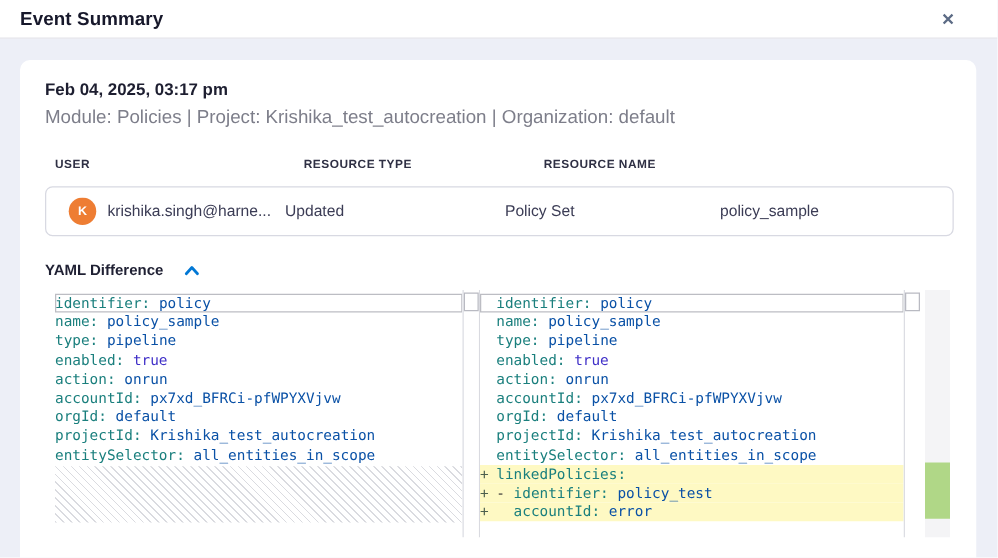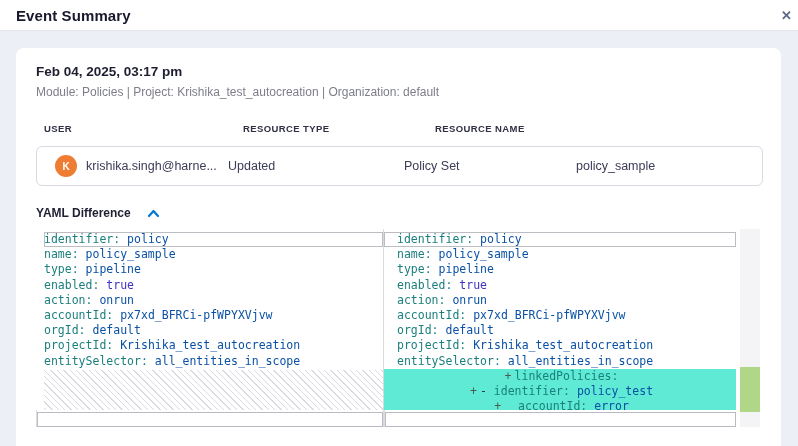--- a/index.html
+++ b/index.html
@@ -4,32 +4,32 @@
 <style>
   * { margin:0; padding:0; box-sizing:border-box; }
   html,body { width:798px; height:446px; overflow:hidden; }
   body { font-family:"Liberation Sans", sans-serif; background:#edeff7; position:relative; }
 
   
   .modal-header {
     position:absolute; top:0; left:0; width:798px; height:31px;
     background:#ffffff; border-bottom:1px solid #e3e4ea;
     display:flex; align-items:center; justify-content:space-between;
-    padding:0 6px 0 16px;
+    padding:0 34px 0 16px;
   }
   .modal-title { font-size:15px; font-weight:bold; color:#17182b; letter-spacing:.1px; }
   .close-btn { font-size:13px; color:#5c6b85; cursor:pointer; line-height:1; font-weight:bold; }
 
   
   .card {
     position:absolute; top:48px; left:16px; width:765px; height:430px;
     background:#ffffff; border-radius:8px; padding:16px 20px;
   }
   .event-date { font-size:13.5px; font-weight:bold; color:#1d1e30; }
-  .event-meta { font-size:12px; color:#7d7e8a; margin-top:6px; }
+  .event-meta { font-size:15px; color:#7d7e8a; margin-top:6px; }
 
   
   .grid-cols { display:grid; grid-template-columns:183px 176px 172px 1fr; align-items:center; }
   .table-head { margin-top:24px; padding-left:8px; width:727px;gap:16px; }
   .table-head span { font-size:9.5px; font-weight:bold; color:#2f3044; letter-spacing:.4px; }
   .table-row {
     margin-top:12px; width:727px; height:40px;
     border:1px solid #d8d9e2; border-radius:6px; padding-left:8px; background:#fff;
   }
   .table-row .cell { font-size:12.5px; color:#3b3c55; }
@@ -43,29 +43,29 @@
   
   .section-toggle { margin-top:20px; display:flex; align-items:center; gap:16px; cursor:pointer; }
   .section-label { font-size:12px; font-weight:bold; color:#1f2033; }
 
   .diff-wrap {
     margin-top:9px; width:728px; height:198px;
     display:flex; align-items:stretch; background:#fff;
     font-family:"DejaVu Sans Mono", monospace; font-size:11.5px;
     overflow:hidden;
   }
-  .editor { display:flex; height:100%;flex-direction:column; }
+  .editor { display:flex; height:100%; }
   .editor-left  { width:348px; border-right:1px solid #d9dae0; }
   .editor-right { width:352px; }
   .code-col { flex:1 1 auto; padding-top:3px; overflow:hidden; }
   .editor-left .code-col { padding-left:8px; }
   .code-line { height:15.2px; line-height:15.2px; white-space:pre; }
   .code-line.first { outline:1px solid #bcbdc3; outline-offset:-1px; }
   .gutter { display:inline-block; width:13px; color:#4c5f4e; }
-  .code-line.added { background:#5eead4; width:100%;text-align:center; }
+  .code-line.added { background:#fef9c3; width:100%; }
   .seg-key  { color:#1a7f7d; }
   .seg-val  { color:#0a51a6; }
   .seg-bool { color:#4030c8; }
   .seg-plain{ color:#333; }
   .hatch {
     height:45px; margin-top:1px;
     background:repeating-linear-gradient(45deg,#dadbe0 0,#dadbe0 1px,#ffffff 1px,#ffffff 4.5px);
   }
   .sb-col { flex:0 0 13px; border-left:1px solid #dcdde3; background:#fff; }
   .sb-slider { height:15px; margin-top:2px; border:1px solid #b9bac2; background:#fff; }

